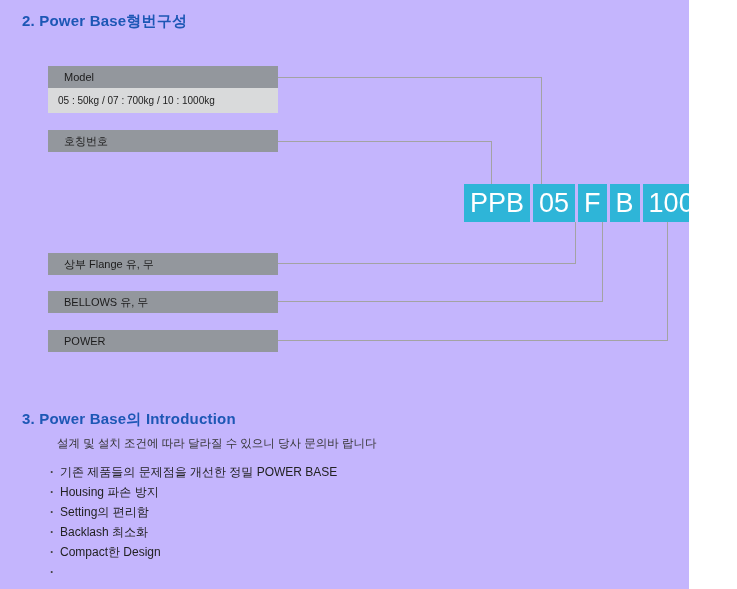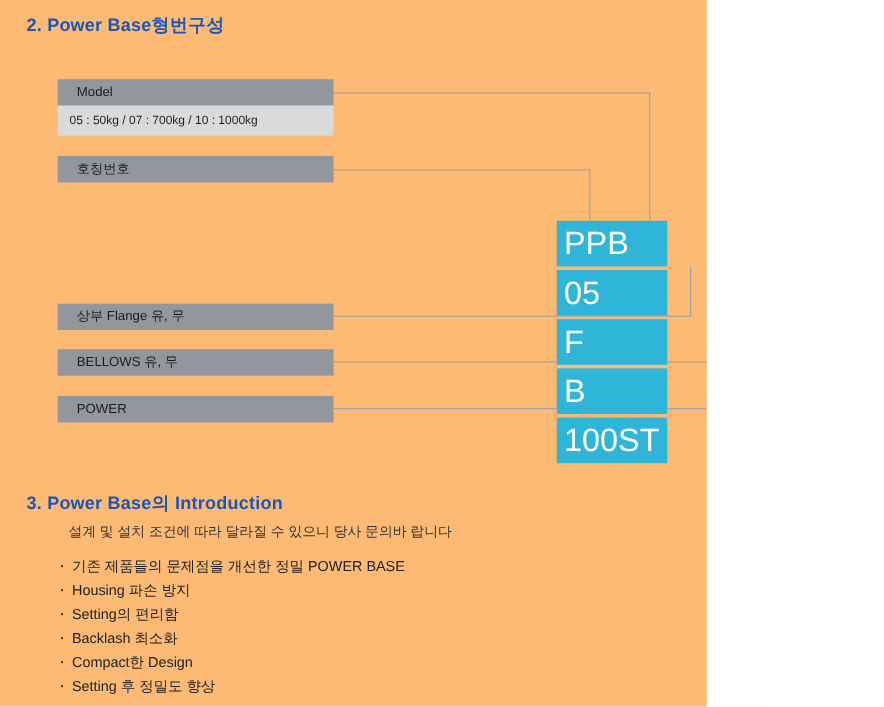--- a/index.html
+++ b/index.html
@@ -1,20 +1,20 @@
 <!DOCTYPE html>
 <html><head>
 <meta charset="utf-8">
 <style>
   html, body { margin: 0; padding: 0; background: #ffffff; }
   .page {
     position: relative;
-    width: 589px;
+    width: 689px;
     height: 589px;
-    background: #fdba74;
+    background: #c4b5fd;
     font-family: "Liberation Sans", sans-serif;
     overflow: hidden;
   }
   .sec-title {
     position: absolute;
     margin: 0;
     font-size: 15px;
     font-weight: bold;
     color: #1d57b5;
     letter-spacing: 0.2px;
@@ -48,21 +48,20 @@
   .conn-top    { border-top: 1px solid #a3a3a3;    border-right: 1px solid #a3a3a3; }
   .conn-bottom { border-bottom: 1px solid #a3a3a3; border-right: 1px solid #a3a3a3; }
 
   .code {
     position: absolute;
     left: 464px;
     top: 184px;
     height: 38px;
     display: flex;
     gap: 3px;
-    flex-direction: column;
   }
   .seg {
     background: #2eb5d8;
     color: #ffffff;
     font-size: 27px;
     line-height: 38px;
     padding: 0 6px;
     display: block;
     white-space: nowrap;
   }
@@ -163,17 +162,16 @@
     <li>
       <span class="dot">·</span>
       <span>Backlash 최소화</span>
     </li>
     <li>
       <span class="dot">·</span>
       <span>Compact한 Design</span>
     </li>
     <li>
       <span class="dot">·</span>
-      <span>Setting 후 정밀도 향상</span>
     </li>
   </ul>
 
 </div>
 
 </body></html>

